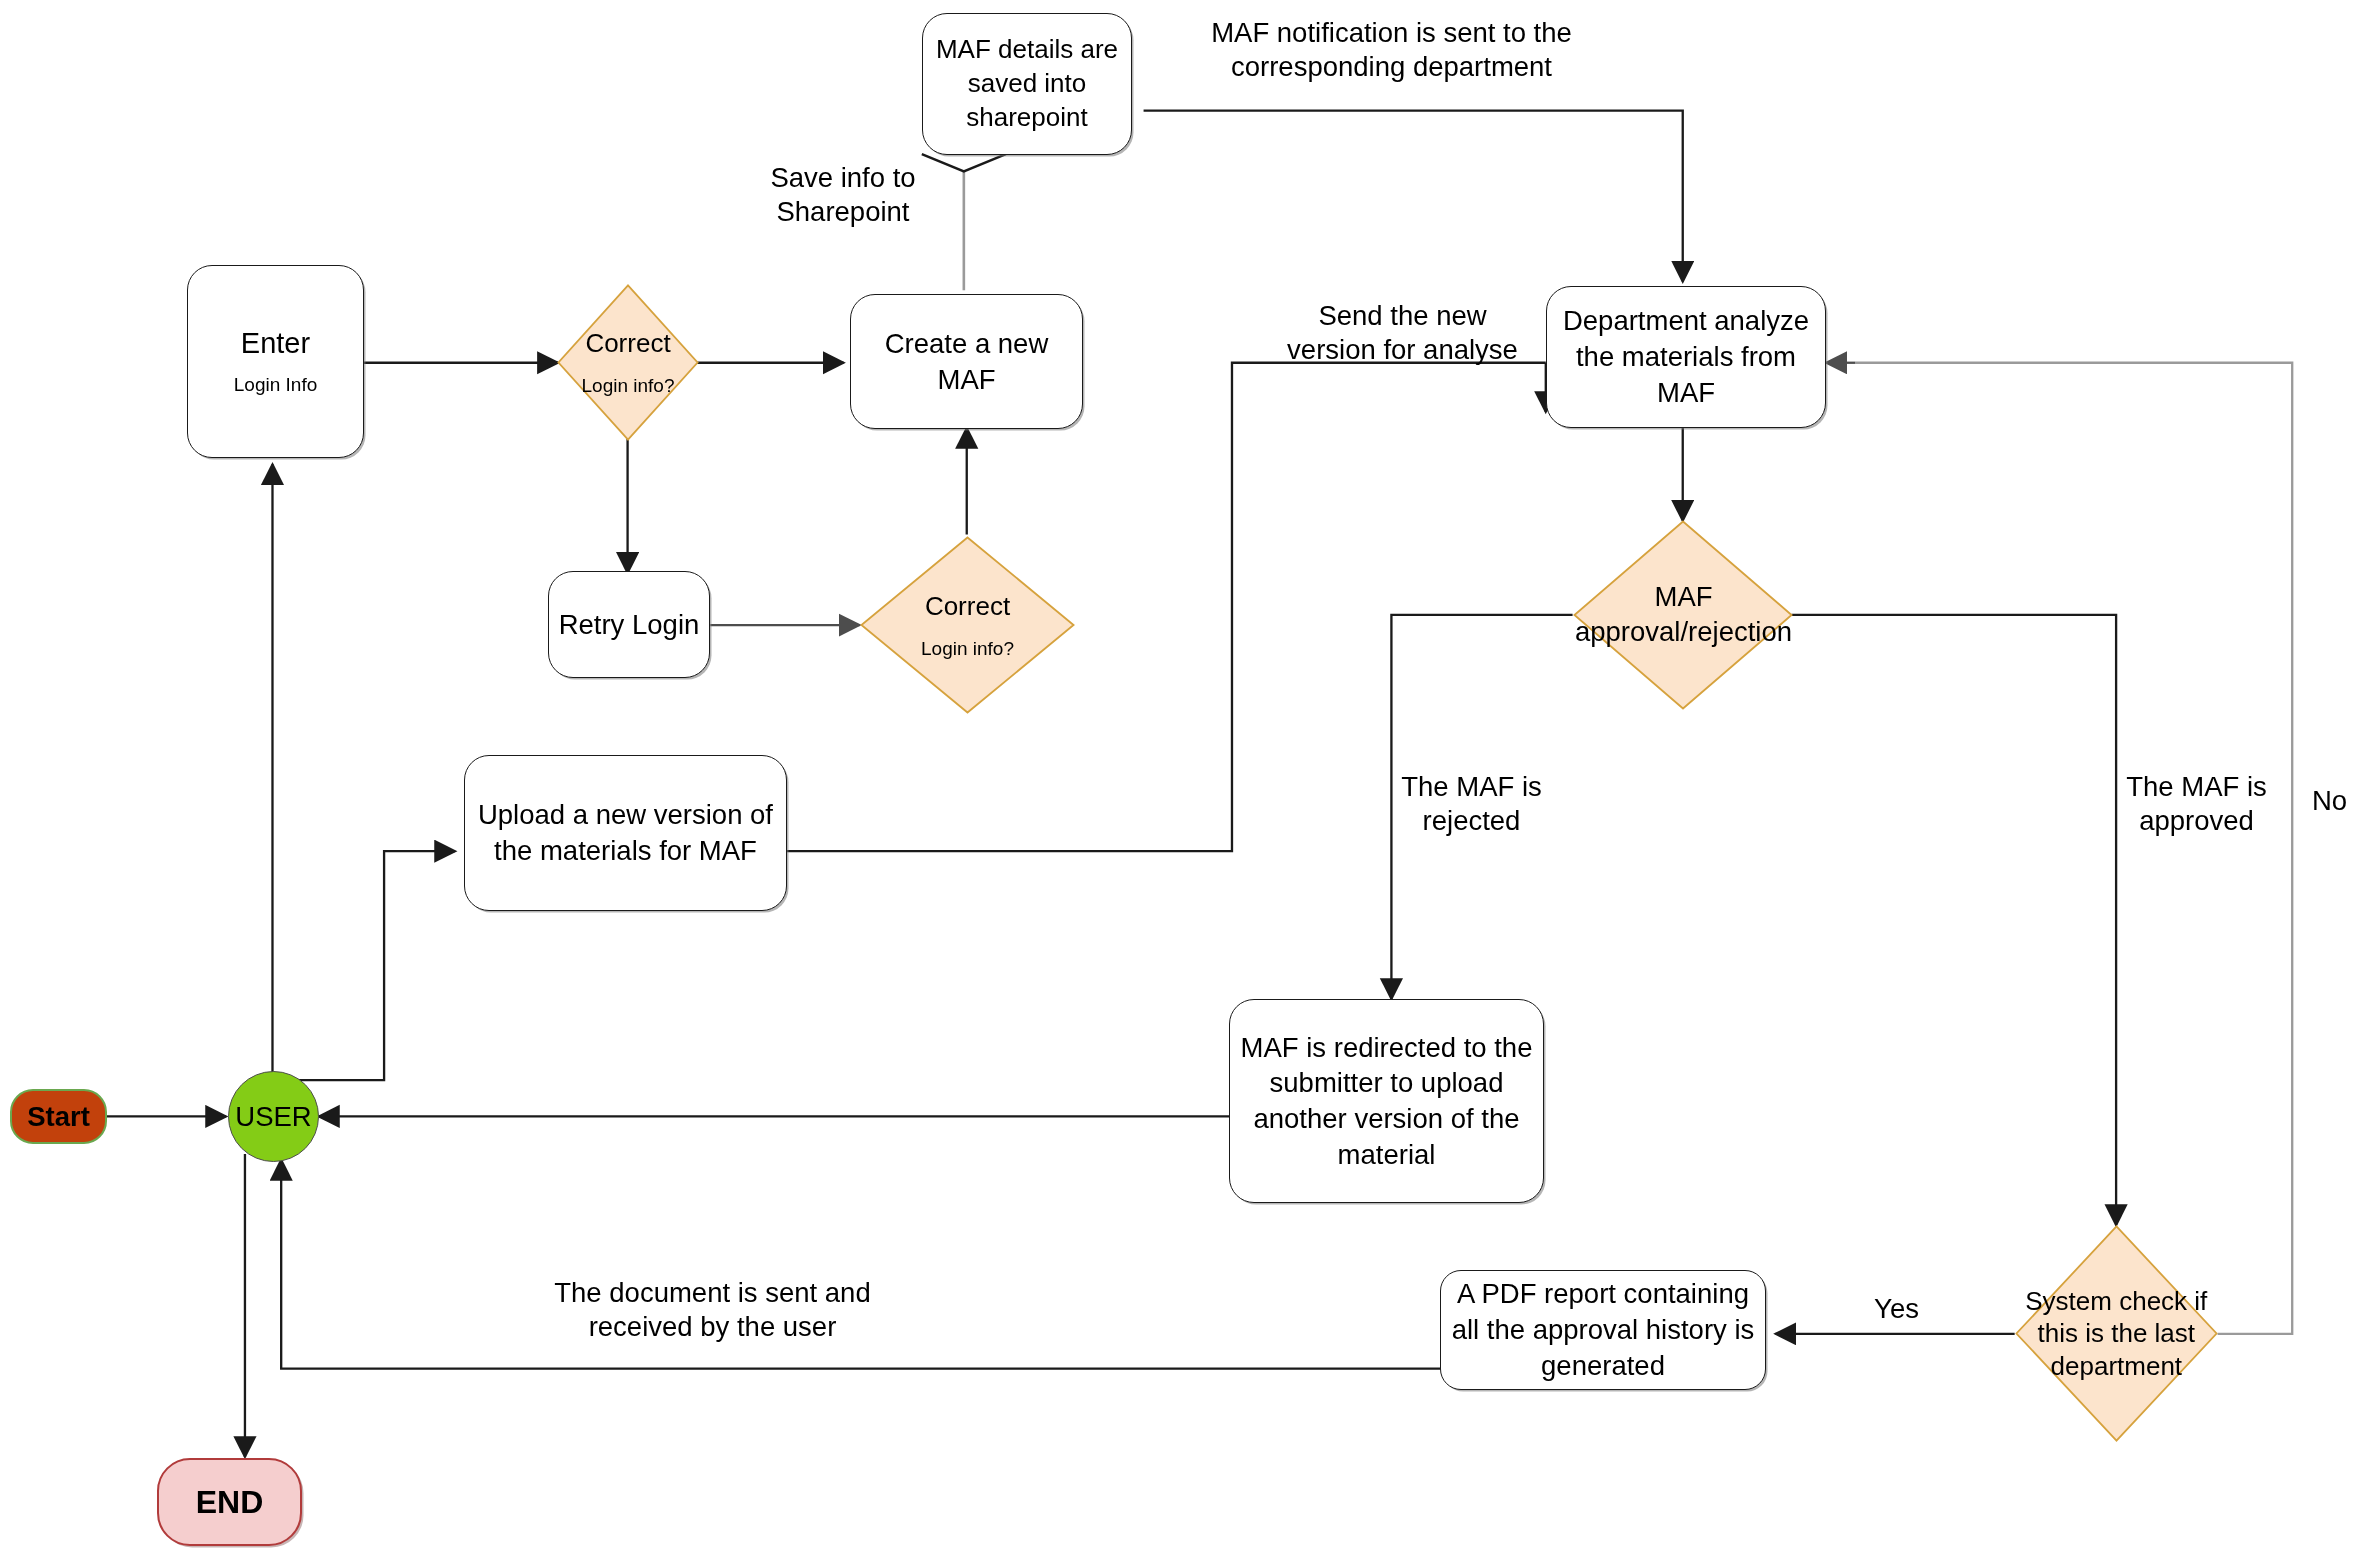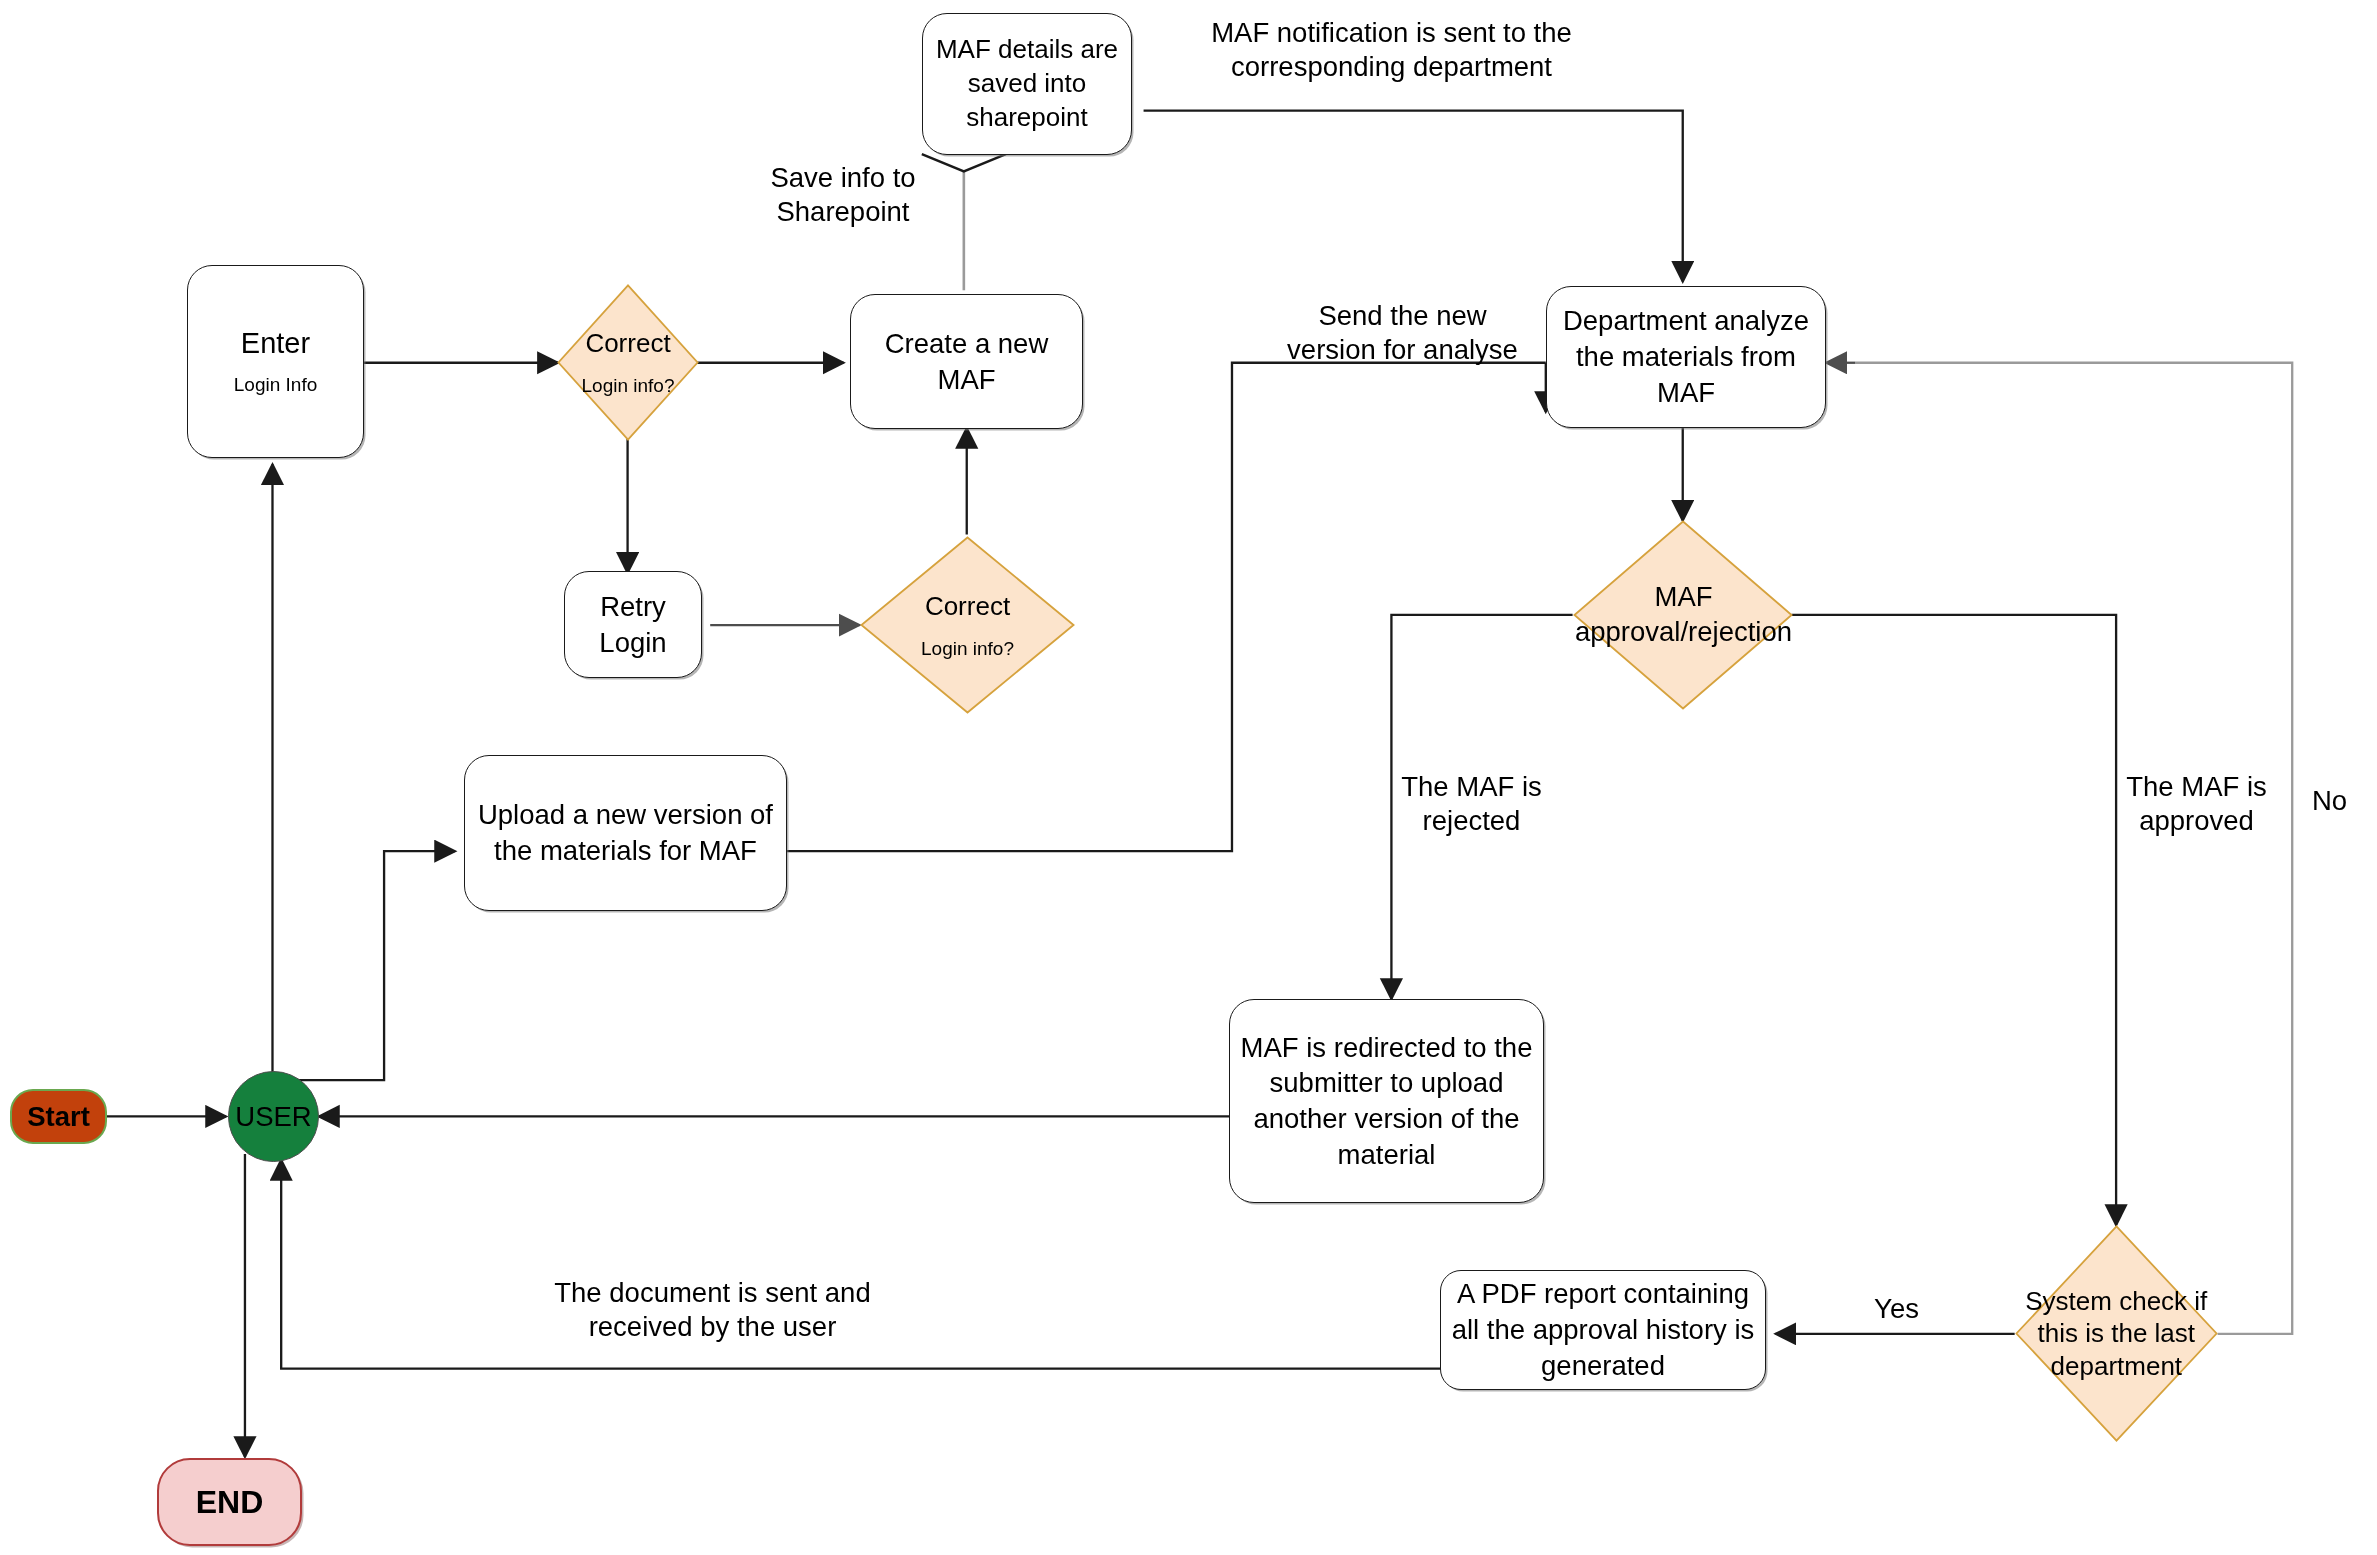--- a/index.html
+++ b/index.html
@@ -88,21 +88,21 @@
     border: 2.9px solid #b13b3b;
     border-radius: 33px;
     box-shadow: 2.2px 2.2px 0 -0.7px rgba(130,90,90,0.45);
   }
   
   .circlenode {
     position: absolute;
     box-sizing: border-box;
     border: 1.4px solid #4d4d4d;
     border-radius: 50%;
-    background: #15803d;
+    background: #84cc16;
     display: flex;
     align-items: center;
     justify-content: center;
     color: #000000;
   }
   
   .elabel {
     position: absolute;
     color: #000000;
     text-align: center;
@@ -209,21 +209,21 @@
 
   <div class="elabel f38" style="left:1283px; top:299px; width:239px;">Send the new
 version for analyse</div>
 
   <div class="node proc" style="left:1546px; top:286px; width:280px; height:142px;">
     <div class="t f38">Department analyze
 the materials from
 MAF</div>
   </div>
 
-  <div class="node proc" style="left:548px; top:571px; width:138px; height:107px;margin-left:16px;">
+  <div class="node proc" style="left:548px; top:571px; width:162px; height:107px;">
     <div class="t f38">Retry Login</div>
   </div>
 
   <div class="diamond" style="left:860px; top:536px; width:215px; height:178px;">
     <svg class="shape" viewBox="0 0 296 246" preserveAspectRatio="none">
       <polygon points="148,2 294,123 148,244 2,123" fill="#fce4cc" stroke="#d6a23d" stroke-width="2.5"></polygon>
     </svg>
     <div class="dlabel" style="top:50%;">
       <div class="f36">Correct</div>
       <div class="f26">Login info?</div>

